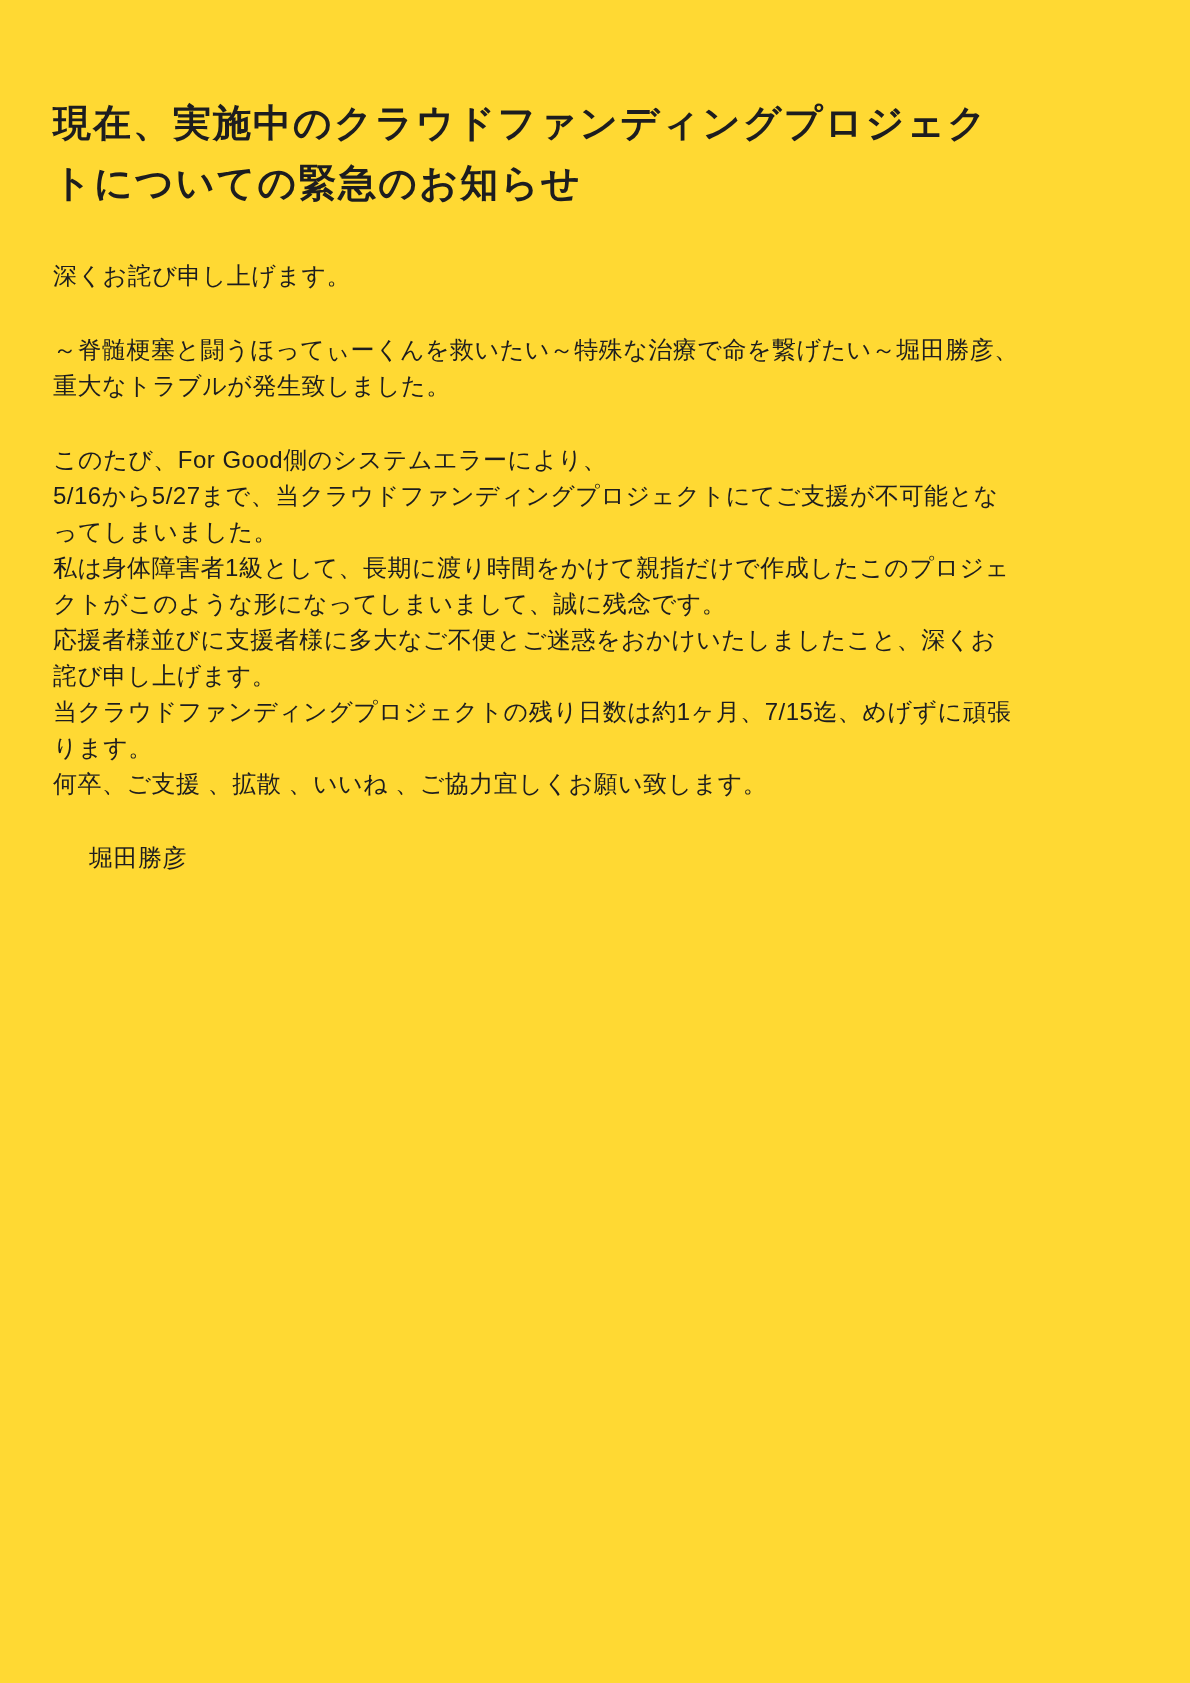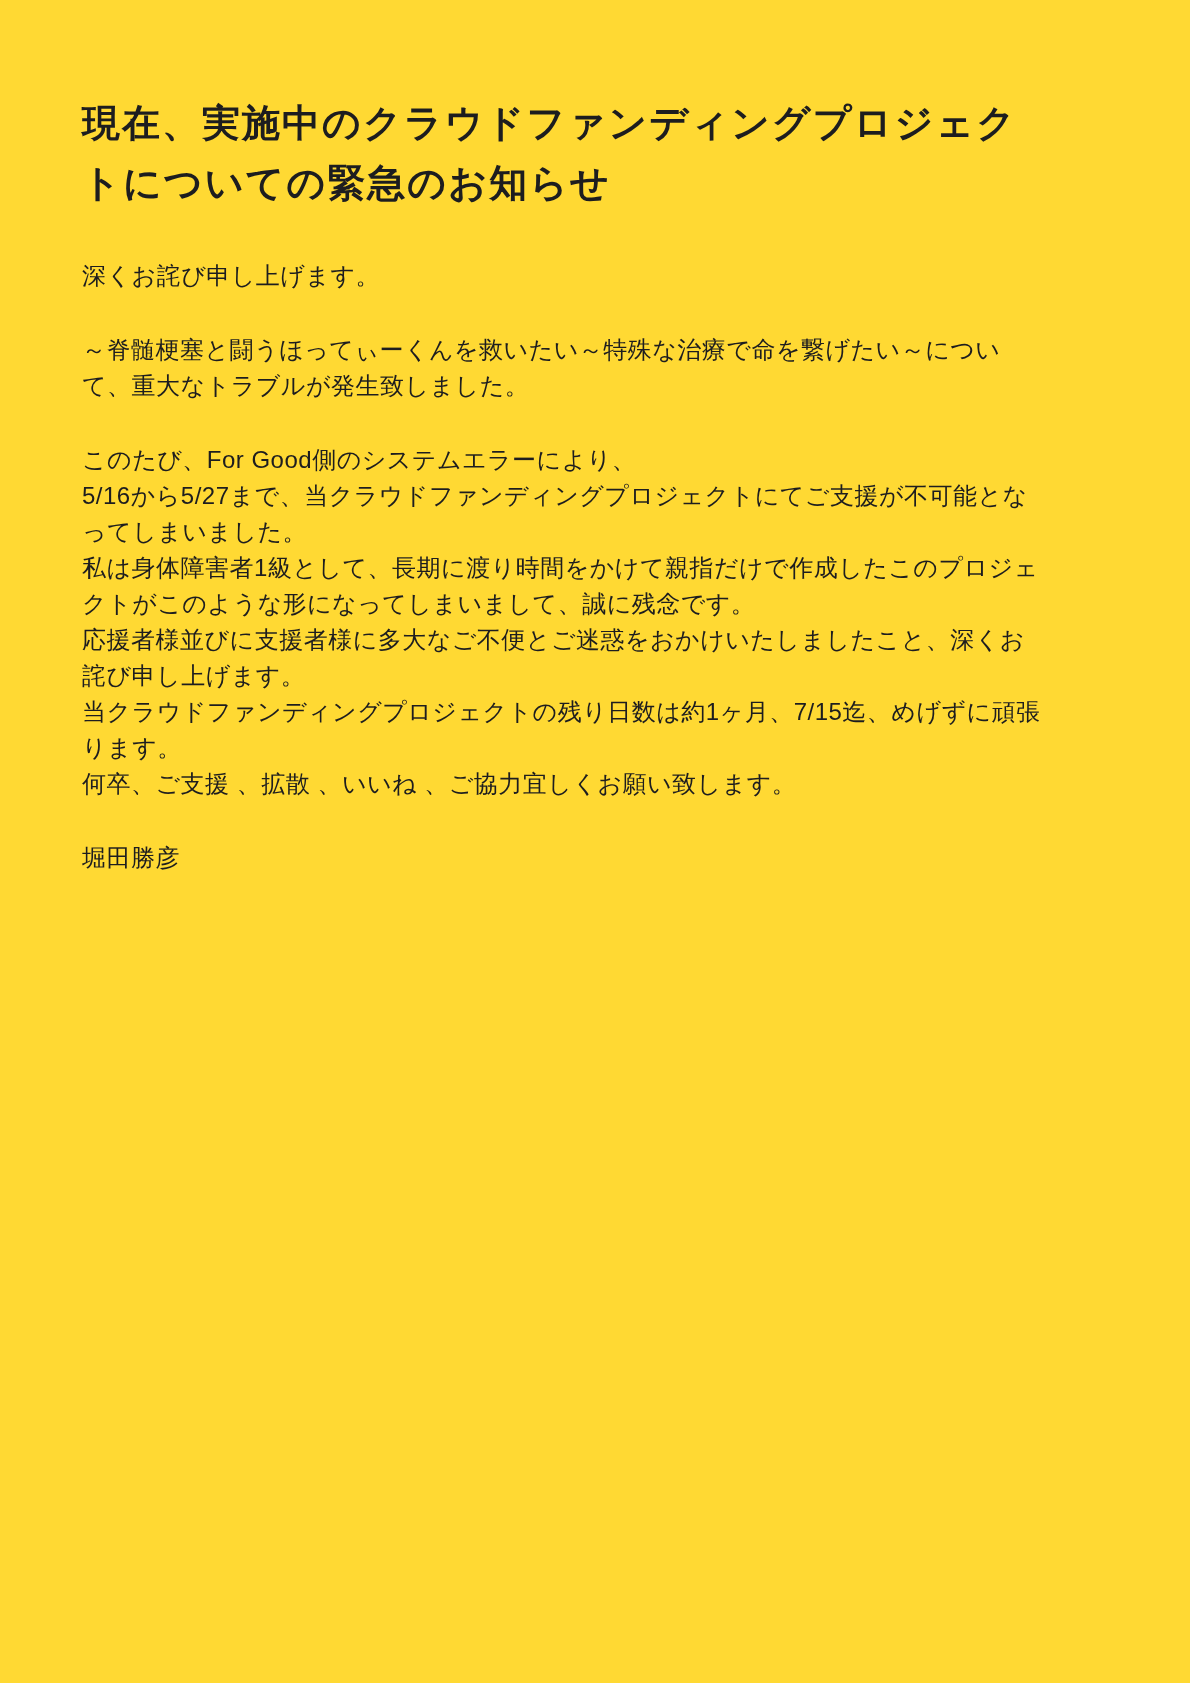--- a/index.html
+++ b/index.html
@@ -9,21 +9,21 @@
   body {
     width: 1190px;
     height: 1683px;
     font-family: "Liberation Sans", sans-serif;
     overflow: hidden;
   }
   .page {
     width: 1190px;
     height: 1683px;
     box-sizing: border-box;
-    padding: 93px 115px 0 82px;
+    padding: 93px 115px 0 53px;
   }
   .title {
     margin: 0 0 45px 0;
     max-width: 968px;
     font-size: 38px;
     font-weight: 700;
     line-height: 60px;
     letter-spacing: 2px;
   }
   .body-text {
@@ -31,32 +31,33 @@
   }
   .para {
     margin: 0 0 38px 0;
     font-size: 24px;
     line-height: 36px;
     letter-spacing: 0.5px;
     white-space: pre-line;
   }
   .para:last-child {
     margin-bottom: 0;
+    margin-left: 36px;
   }
 </style>
 </head>
 <body style="background: rgb(255, 217, 51); color: rgb(29, 29, 31);">
 
 <div class="page">
   <h1 class="title">現在、実施中のクラウドファンディングプロジェクトについての緊急のお知らせ</h1>
 
   <div class="body-text">
     <p class="para">深くお詫び申し上げます。</p>
 
-    <p class="para">～脊髄梗塞と闘うほってぃーくんを救いたい～特殊な治療で命を繋げたい～について、重大なトラブルが発生致しました。</p>
+    <p class="para">～脊髄梗塞と闘うほってぃーくんを救いたい～特殊な治療で命を繋げたい～堀田勝彦、重大なトラブルが発生致しました。</p>
 
     <p class="para">このたび、For Good側のシステムエラーにより、
 5/16から5/27まで、当クラウドファンディングプロジェクトにてご支援が不可能となってしまいました。
 私は身体障害者1級として、長期に渡り時間をかけて親指だけで作成したこのプロジェクトがこのような形になってしまいまして、誠に残念です。
 応援者様並びに支援者様に多大なご不便とご迷惑をおかけいたしましたこと、深くお詫び申し上げます。
 当クラウドファンディングプロジェクトの残り日数は約1ヶ月、7/15迄、めげずに頑張ります。
 何卒、ご支援 、拡散 、いいね 、ご協力宜しくお願い致します。</p>
 
     <p class="para">堀田勝彦</p>
   </div>

